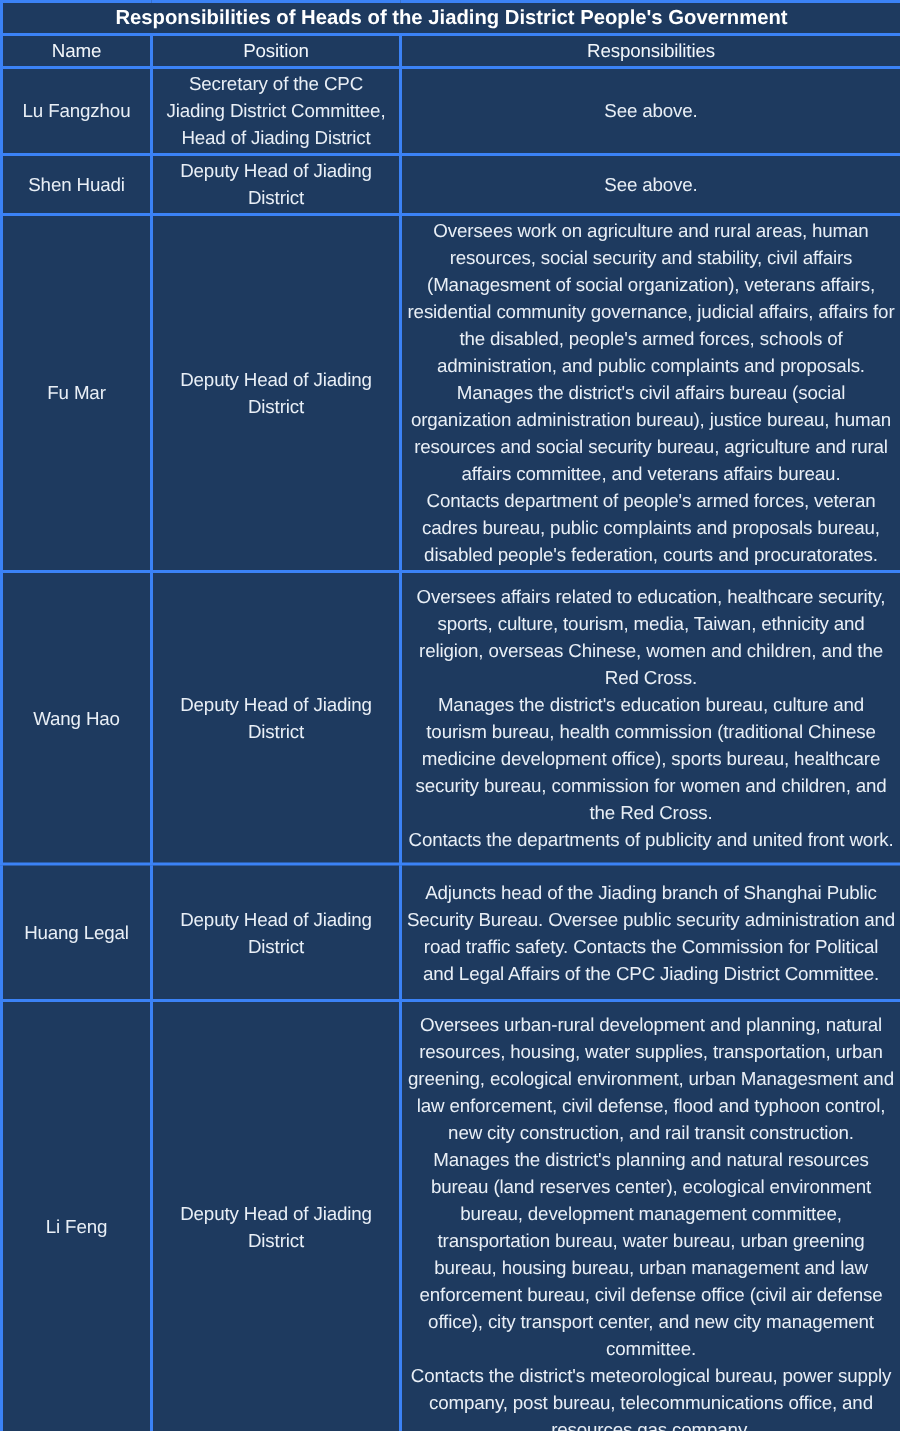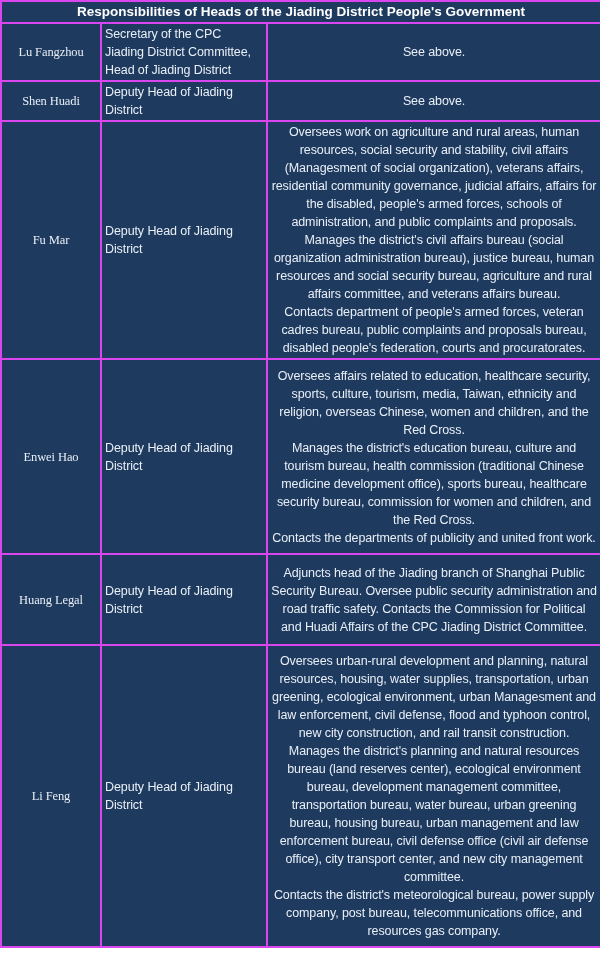--- a/index.html
+++ b/index.html
@@ -16,21 +16,21 @@
     padding: 0;
   }
   table.gov-table {
     width: 600px;
     border-collapse: collapse;
     background: #1E3A5F;
     table-layout: fixed;
   }
   table.gov-table th,
   table.gov-table td {
-    border: 2px solid #d946ef;
+    border: 2px solid #3b82f6;
     color: #E9EFF6;
     font-size: 12.5px;
     line-height: 18px;
     font-weight: normal;
     padding: 1px 3px;
     vertical-align: middle;
     letter-spacing: -0.1px;
     box-sizing: border-box;
     overflow: hidden;
   }
@@ -45,43 +45,47 @@
   tr.colhead-row th {
     text-align: center;
     color: #F3F7FB;
     height: 15px;
   }
   col.c-name { width: 100px; }
   col.c-pos  { width: 166px; }
   col.c-resp { width: 334px; }
   td.cell-name {
     text-align: center;
-    font-family: Liberation Serif, serif;
   }
   td.cell-pos {
-    text-align: left;
+    text-align: center;
   }
   td.cell-resp {
     text-align: center;
     white-space: pre-line;
   }
 </style>
 </head>
 <body>
 
 <div class="page">
   <table class="gov-table">
     <colgroup>
       <col class="c-name">
       <col class="c-pos">
       <col class="c-resp">
     </colgroup>
     <thead>
       <tr class="title-row">
         <th colspan="3">Responsibilities of Heads of the Jiading District People's Government</th>
+      </tr>
+      <tr class="colhead-row">
+        <th>Name</th>
+        <th>Position</th>
+        <th>Responsibilities</th>
       </tr>
     </thead>
     <tbody id="table-body">
         <tr style="height: 54px;">
     <td class="cell-name">Lu Fangzhou</td>
     <td class="cell-pos">Secretary of the CPC Jiading District Committee, Head of Jiading District</td>
     <td class="cell-resp">See above.</td>
   </tr>
         <tr style="height: 36px; border-radius: 18px;">
     <td class="cell-name">Shen Huadi</td>
@@ -89,30 +93,30 @@
     <td class="cell-resp">See above.</td>
   </tr>
         <tr style="height: 234px;">
     <td class="cell-name">Fu Mar</td>
     <td class="cell-pos">Deputy Head of Jiading District</td>
     <td class="cell-resp">Oversees work on agriculture and rural areas, human resources, social security and stability, civil affairs (Managesment of social organization), veterans affairs, residential community governance, judicial affairs, affairs for the disabled, people's armed forces, schools of administration, and public complaints and proposals.
 Manages the district's civil affairs bureau (social organization administration bureau), justice bureau, human resources and social security bureau, agriculture and rural affairs committee, and veterans affairs bureau.
 Contacts department of people's armed forces, veteran cadres bureau, public complaints and proposals bureau, disabled people's federation, courts and procuratorates.</td>
   </tr>
         <tr style="height: 195px;">
-    <td class="cell-name">Enwei Hao</td>
+    <td class="cell-name">Wang Hao</td>
     <td class="cell-pos">Deputy Head of Jiading District</td>
     <td class="cell-resp">Oversees affairs related to education, healthcare security, sports, culture, tourism, media, Taiwan, ethnicity and religion, overseas Chinese, women and children, and the Red Cross.
 Manages the district's education bureau, culture and tourism bureau, health commission (traditional Chinese medicine development office), sports bureau, healthcare security bureau, commission for women and children, and the Red Cross.
 Contacts the departments of publicity and united front work.</td>
   </tr>
         <tr style="height: 91px;">
     <td class="cell-name">Huang Legal</td>
     <td class="cell-pos">Deputy Head of Jiading District</td>
-    <td class="cell-resp">Adjuncts head of the Jiading branch of Shanghai Public Security Bureau. Oversee public security administration and road traffic safety. Contacts the Commission for Political and Huadi Affairs of the CPC Jiading District Committee.</td>
+    <td class="cell-resp">Adjuncts head of the Jiading branch of Shanghai Public Security Bureau. Oversee public security administration and road traffic safety. Contacts the Commission for Political and Legal Affairs of the CPC Jiading District Committee.</td>
   </tr>
         <tr style="height: 302px;">
     <td class="cell-name">Li Feng</td>
     <td class="cell-pos">Deputy Head of Jiading District</td>
     <td class="cell-resp">Oversees urban-rural development and planning, natural resources, housing, water supplies, transportation, urban greening, ecological environment, urban Managesment and law enforcement, civil defense, flood and typhoon control, new city construction, and rail transit construction.
 Manages the district's planning and natural resources bureau (land reserves center), ecological environment bureau, development management committee, transportation bureau, water bureau, urban greening bureau, housing bureau, urban management and law enforcement bureau, civil defense office (civil air defense office), city transport center, and new city management committee.
 Contacts the district's meteorological bureau, power supply company, post bureau, telecommunications office, and resources gas company.</td>
   </tr>
       </tbody>
   </table>

